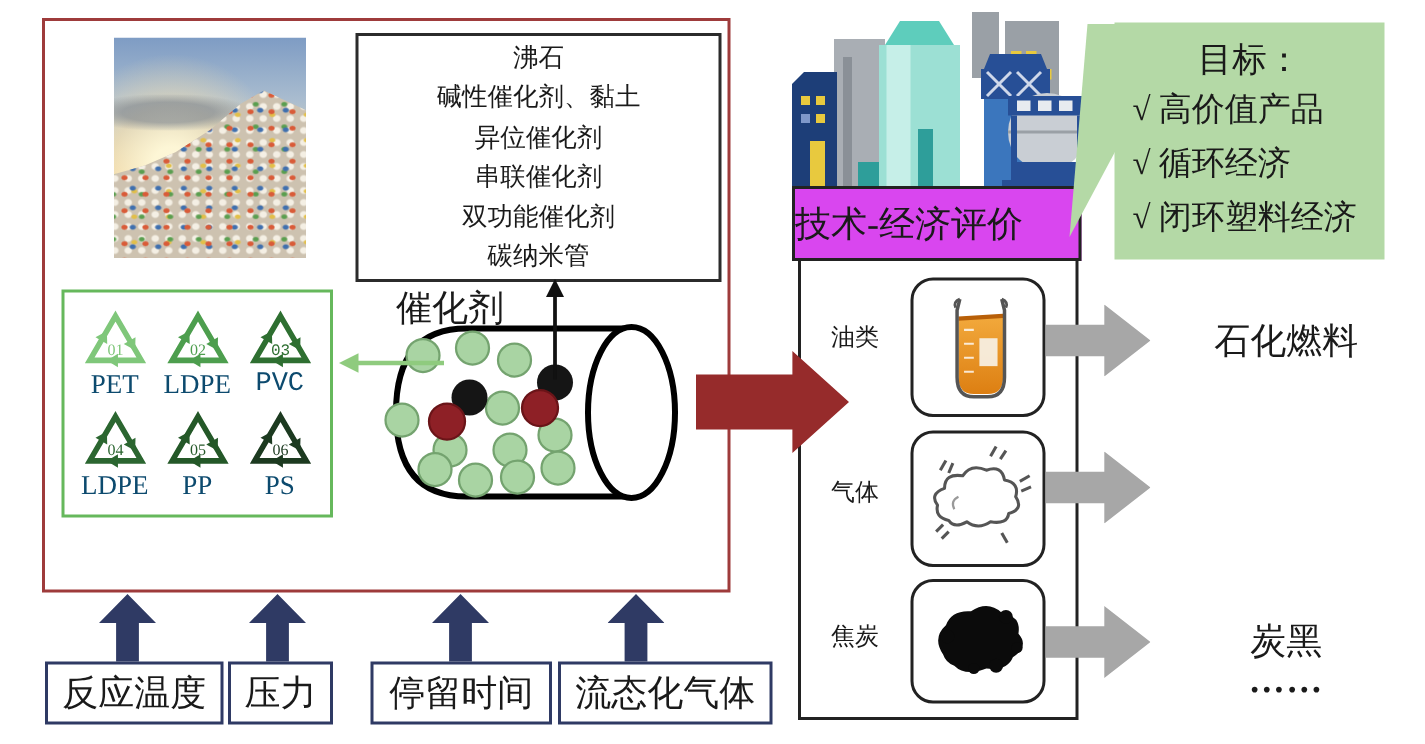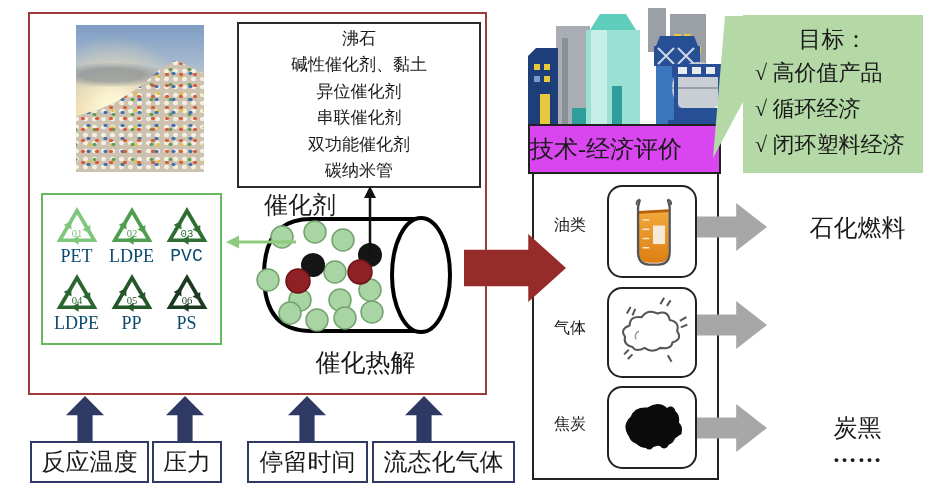--- a/index.html
+++ b/index.html
@@ -224,21 +224,20 @@
       <circle cx="60" cy="55" r="12" fill="#151515"></circle>
       <circle cx="117" cy="45" r="12" fill="#151515"></circle>
     </g>
     <g stroke="#6a1418" stroke-width="1.5">
       <circle cx="45" cy="71" r="12" fill="#8e2026"></circle>
       <circle cx="107" cy="62" r="12" fill="#8e2026"></circle>
     </g>
     <ellipse cx="168" cy="65" rx="29" ry="57" fill="#ffffff" stroke="#000" stroke-width="4"></ellipse>
   </svg>
 
-  <div class="abs reactor-label">催化热解</div>
 
   <div class="abs up-arrow" style="left:66px;"></div>
   <div class="abs up-arrow" style="left:166px;"></div>
   <div class="abs up-arrow" style="left:288px;"></div>
   <div class="abs up-arrow" style="left:405px;"></div>
 
   <div class="abs input-box" style="left:30px;width:115px;">
       <span>反应温度</span>
     </div>
   <div class="abs input-box" style="left:152px;width:66px;">

